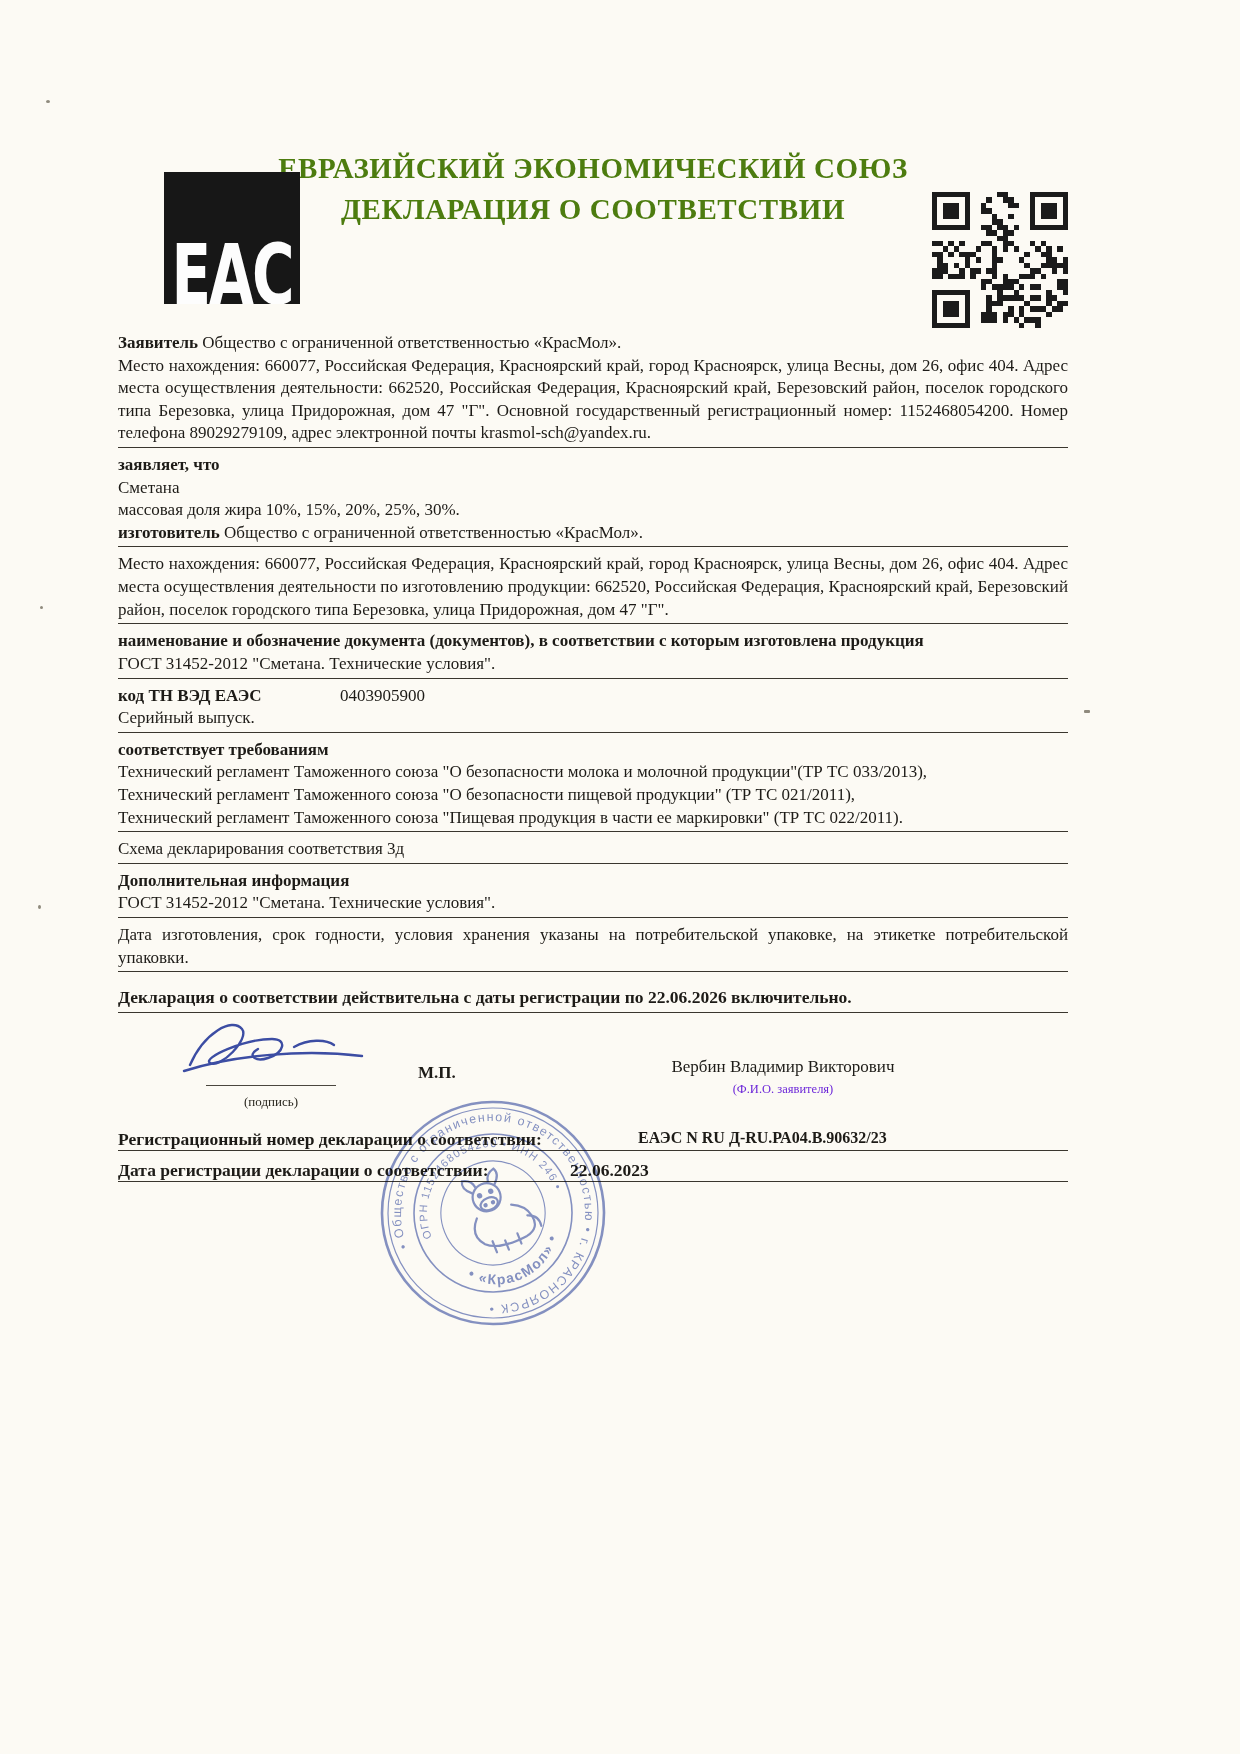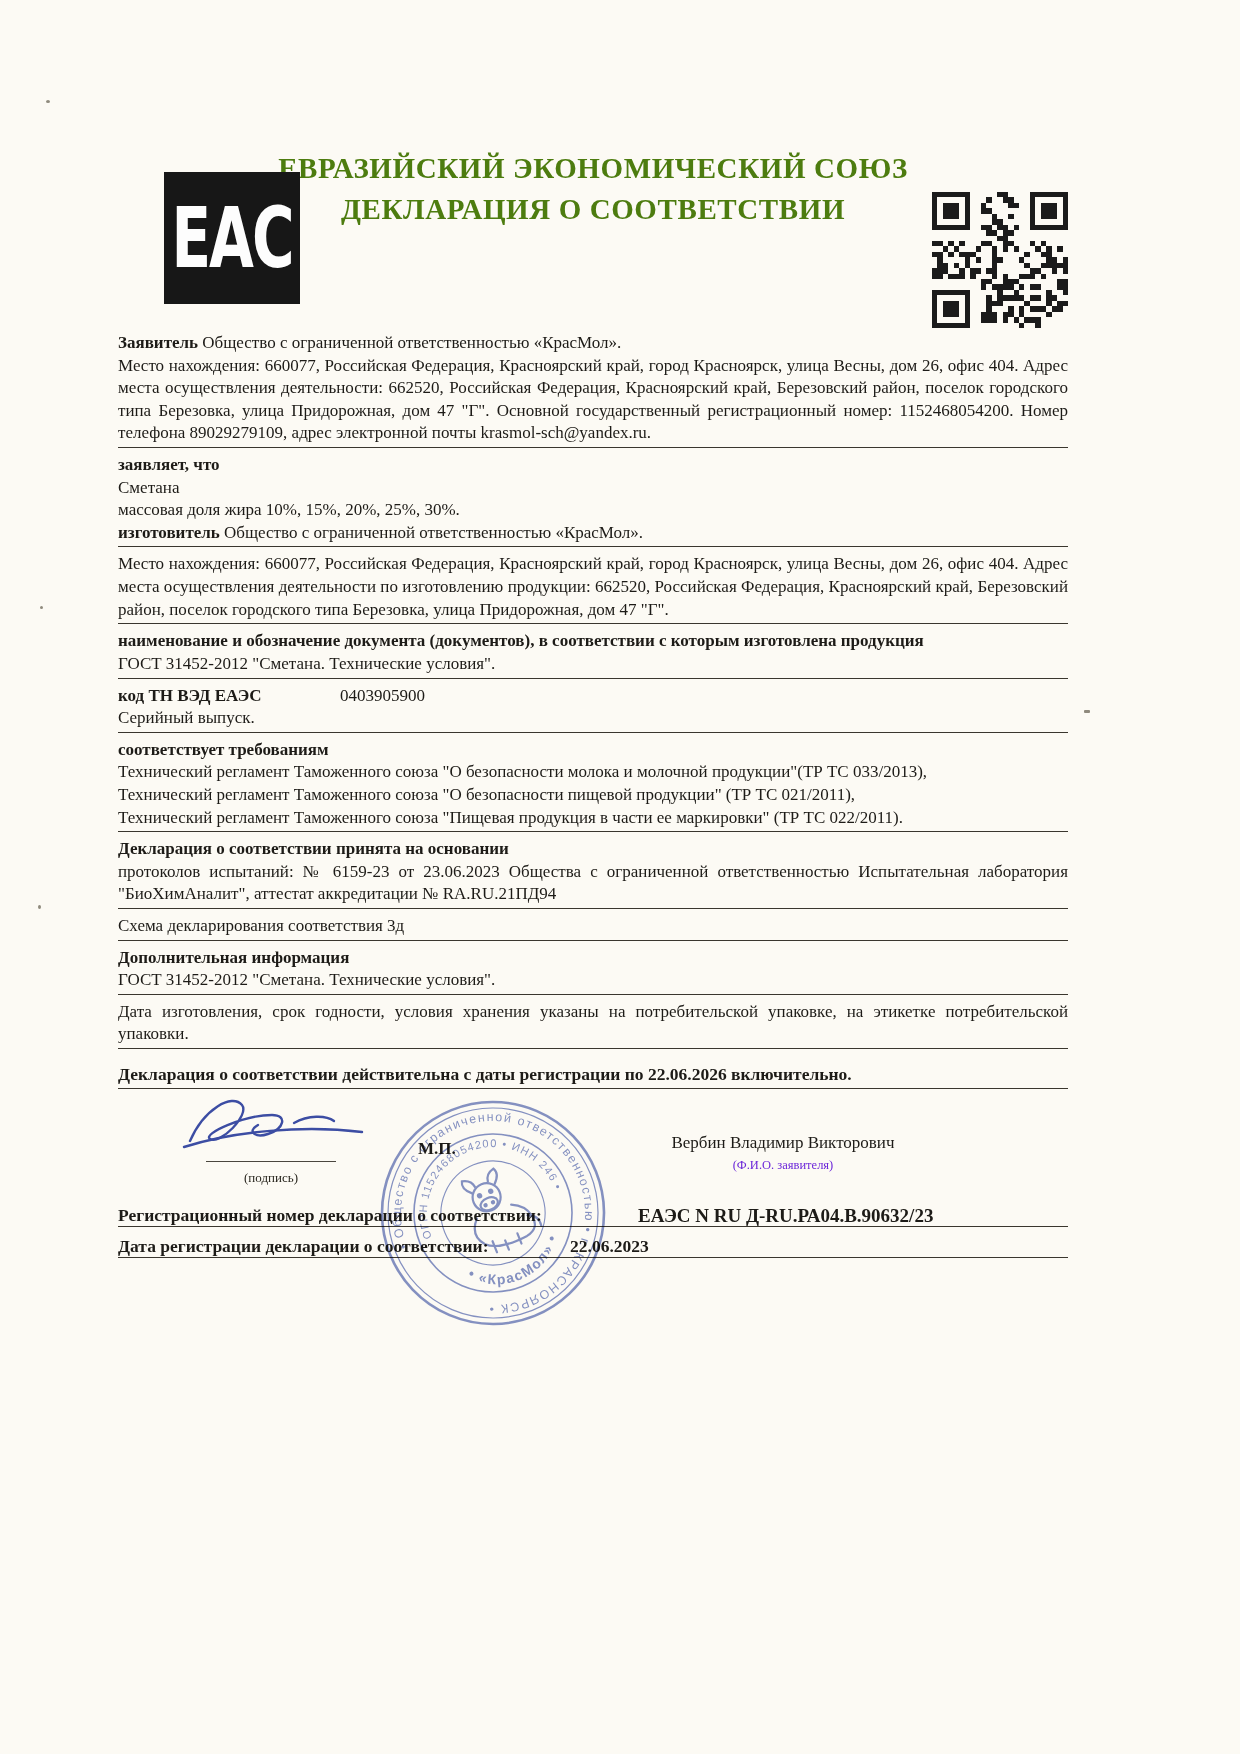--- a/index.html
+++ b/index.html
@@ -10,21 +10,21 @@
     font-family:"Liberation Serif","DejaVu Serif",serif;
   }
   .content { position:absolute; left:118px; top:136px; width:950px; }
 
   
   .header { position:relative; height:196px; }
   .titles { padding-top:12px; text-align:center; }
   .title { font-size:29px; font-weight:bold; letter-spacing:.6px; line-height:1.4; color:#4d7c0f; }
   .eac-logo {
     position:absolute; left:46px; top:36px; width:136px; height:132px;
-    background:#171717; display:flex; align-items:center; justify-content:center; overflow:hidden;
+    background:#171717; display:flex; align-items:flex-end; justify-content:center; overflow:hidden;
   }
   .eac-text {
     color:#fdfdfd; font-family:"DejaVu Sans",sans-serif; font-weight:bold;
     font-size:58px; letter-spacing:-2px; transform:scaleY(1.45); line-height:1;
   }
   .qr { position:absolute; right:0px; top:56px; width:136px; height:136px; }
 
   
   p, .line { font-size:17px; line-height:1.33; }
   .just { text-align:justify; }
@@ -38,21 +38,21 @@
   
   .sig-block { position:relative; height:106px; margin-top:10px; }
   .signature-svg { position:absolute; left:58px; top:-14px; width:200px; height:86px; z-index:4; }
   .sig-caption { position:absolute; left:88px; top:62px; width:130px; text-align:center; font-size:13px; border-top:1.3px solid #4a463e; padding-top:8px; color:#2a2archive; color:#2a271f; }
   .mp { position:absolute; left:300px; top:40px; font-size:17px; font-weight:bold; }
   .fio { position:absolute; left:500px; top:34px; width:330px; text-align:center; }
   .fio .name { font-size:17px; }
   .fio .small { display:block; font-size:12.5px; margin-top:5px; color:#6d28d9; }
 
   .reg-row { position:relative; font-size:17.5px; font-weight:bold; margin-bottom:9px; border-bottom:1.6px solid #3a362e; }
-  .reg-num-val { position:absolute; left:520px; top:0; font-size:19px; }
+  .reg-num-val { position:absolute; left:520px; top:0; font-size:16px; }
   .reg-date-val { position:absolute; left:452px; top:0; font-size:17.5px; }
 
   
   .stamp {
     position:absolute; left:372px; top:1092px; width:242px; height:242px;
     z-index:5; opacity:.62; mix-blend-mode:multiply; pointer-events:none;
   }
   .speck { position:absolute; background:#8f8a7d; border-radius:50%; z-index:2; }
 </style>
 </head>
@@ -270,24 +270,20 @@
       <p class="line">Серийный выпуск.</p>
     </section>
 
     <section class="sec">
       <p class="line b">соответствует требованиям</p>
       <p class="line">Технический регламент Таможенного союза "О безопасности молока и молочной продукции"(ТР ТС 033/2013),</p>
       <p class="line">Технический регламент Таможенного союза "О безопасности пищевой продукции" (ТР ТС 021/2011),</p>
       <p class="line">Технический регламент Таможенного союза "Пищевая продукция в части ее маркировки" (ТР ТС 022/2011).</p>
     </section>
 
-    <section class="sec">
-      <p class="line b">Декларация о соответствии принята на основании</p>
-      <p class="just">протоколов испытаний: № 6159-23 от 23.06.2023 Общества с ограниченной ответственностью Испытательная лаборатория "БиоХимАналит", аттестат аккредитации № RA.RU.21ПД94</p>
-    </section>
 
     <section class="sec">
       <p class="line">Схема декларирования соответствия 3д</p>
     </section>
 
     <section class="sec">
       <p class="line b">Дополнительная информация</p>
       <p class="line">ГОСТ 31452-2012  "Сметана. Технические условия".</p>
     </section>
 

